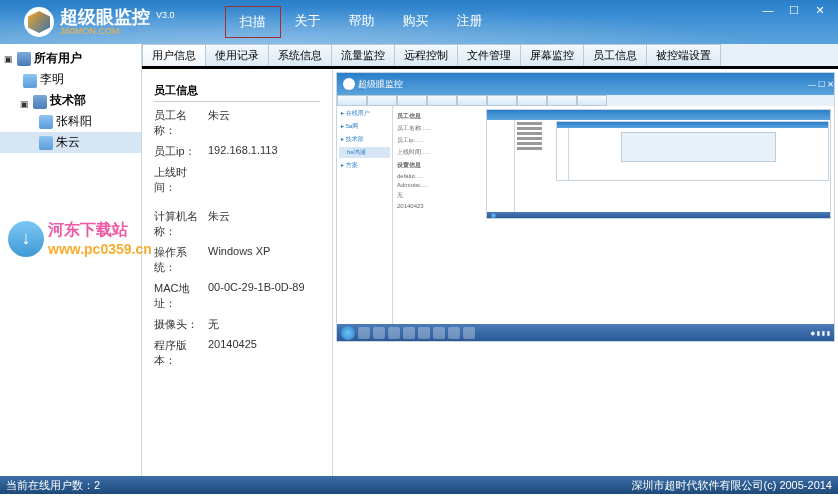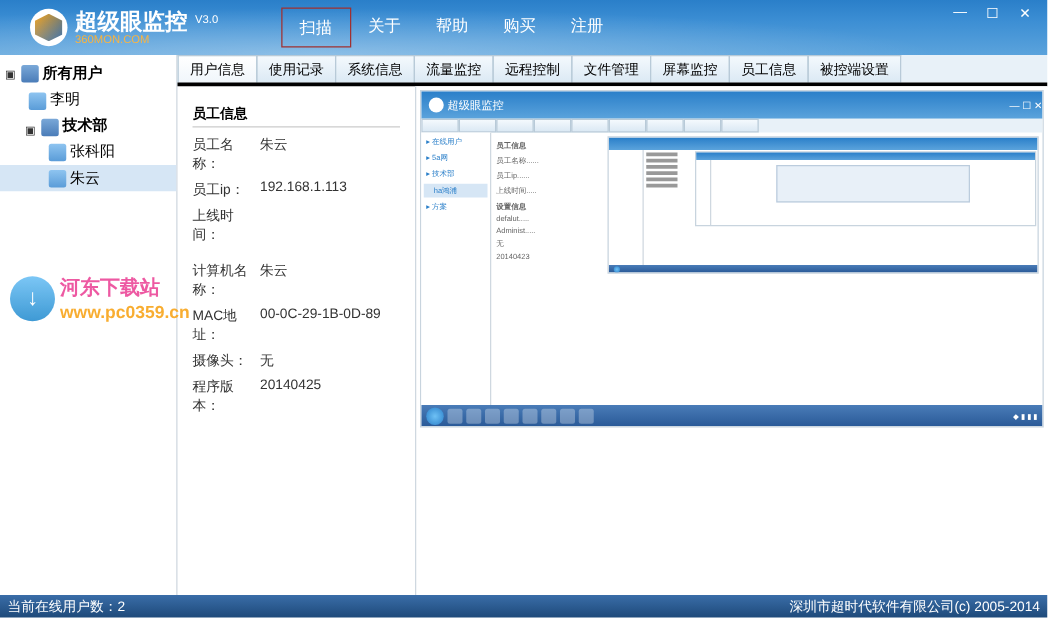--- a/index.html
+++ b/index.html
@@ -164,20 +164,24 @@
           </div>
         <div class="info-row">
             <span class="info-label">上线时间：</span>
           </div>
         <div class="spacer"></div>
         <div class="info-row">
             <span class="info-label">计算机名称：</span>
             <span class="info-val">朱云</span>
           </div>
         <div class="info-row">
+            <span class="info-label">操作系统：</span>
+            <span class="info-val">Windows XP</span>
+          </div>
+        <div class="info-row">
             <span class="info-label">MAC地址：</span>
             <span class="info-val">00-0C-29-1B-0D-89</span>
           </div>
         <div class="info-row">
             <span class="info-label">摄像头：</span>
             <span class="info-val">无</span>
           </div>
         <div class="info-row">
             <span class="info-label">程序版本：</span>
             <span class="info-val">20140425</span>

